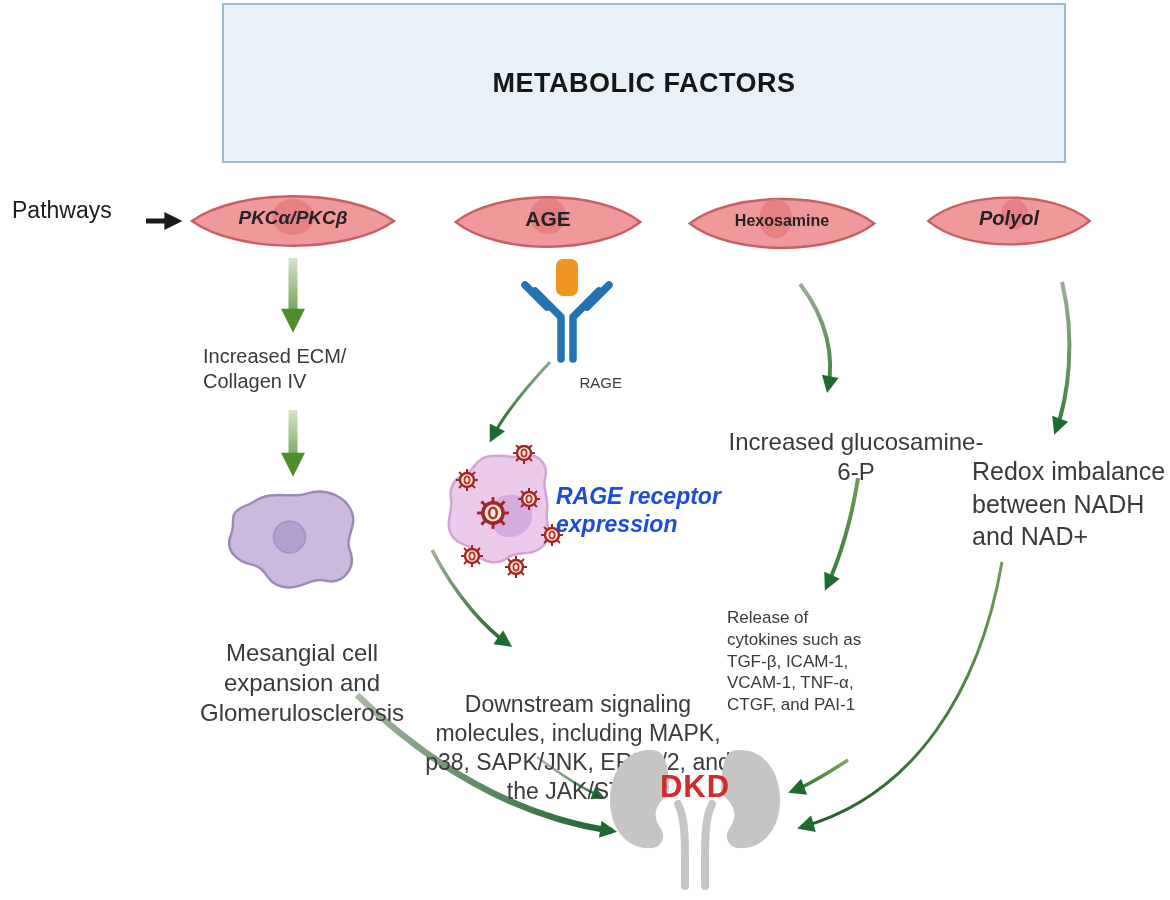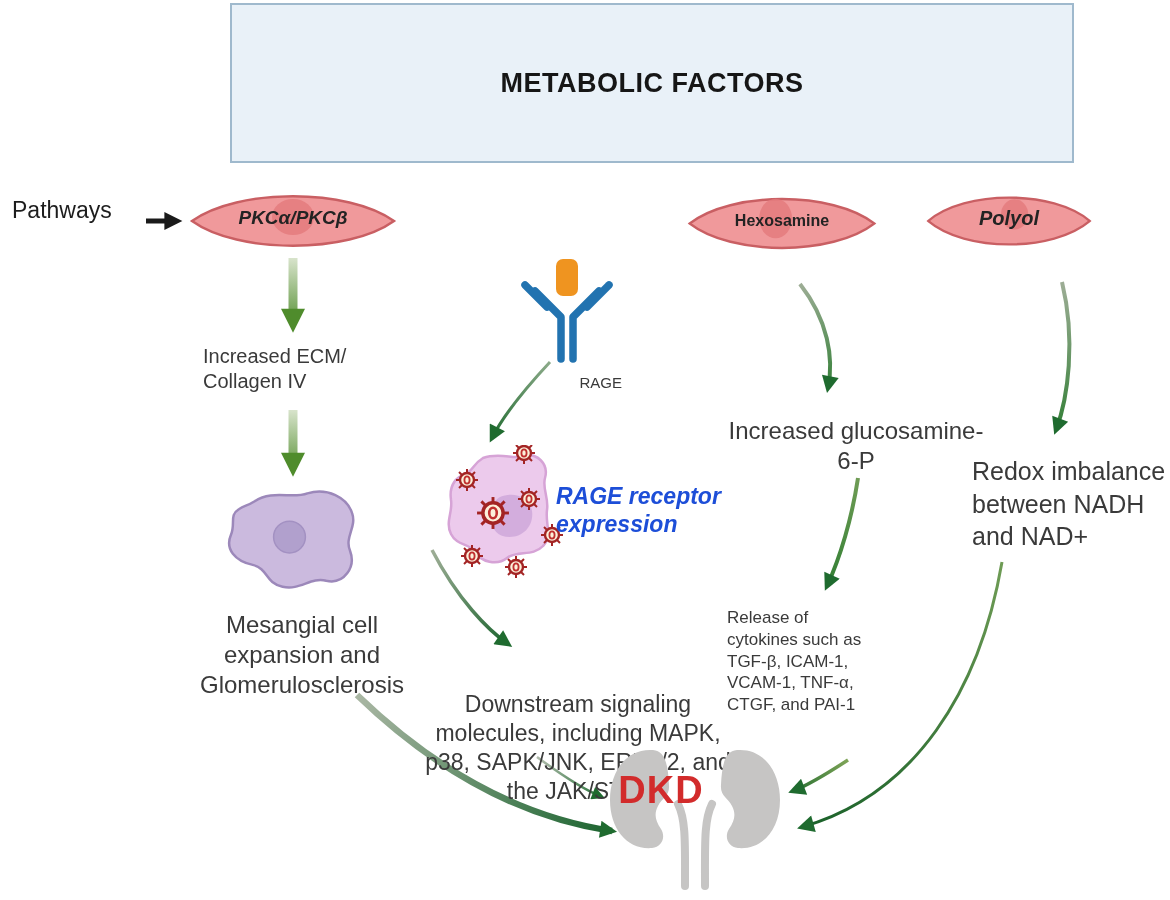--- a/index.html
+++ b/index.html
@@ -7,45 +7,45 @@
     position:relative;width:1170px;height:900px;background:#ffffff;overflow:hidden;
     font-family:"Liberation Sans", sans-serif;color:#3a3a3a;
   }
   .abs{position:absolute;}
   .txt{white-space:pre-line;line-height:1.26;color:#3a3a3a;}
   .center{text-align:center;}
   
   #metabolic-box{
     left:222px;top:3px;width:844px;height:160px;
     background:#e9f1f8;border:2px solid #9fb9cd;
-    display:flex;align-items:center;justify-content:center;box-sizing:border-box;margin-left:8px;
+    display:flex;align-items:center;justify-content:center;box-sizing:border-box;
   }
   #metabolic-box .title{
     font-size:27px;font-weight:bold;color:#161616;letter-spacing:.5px;
   }
   
   #pathways-label{left:12px;top:197px;font-size:23px;color:#1d1d1d;}
   
   .spindle{position:absolute;}
   .spindle svg{position:absolute;left:0;top:0;}
   .spindle .lbl{
     position:absolute;left:0;top:0;width:100%;height:100%;
     display:flex;align-items:center;justify-content:center;
     font-weight:bold;color:#232323;transform:translateY(-3px);
   }
   
   #ecm-text{left:203px;top:344px;width:210px;font-size:20px;}
-  #mesangial-text{left:188px;top:610px;width:228px;font-size:24px;}
+  #mesangial-text{left:188px;top:638px;width:228px;font-size:24px;}
   #rage-label{left:512px;top:374px;width:110px;font-size:15px;text-align:right;}
   #rage-expression{left:556px;top:482px;width:220px;font-size:23px;font-weight:bold;font-style:italic;color:#1d4ed8;line-height:1.22;}
   #downstream-text{left:408px;top:690px;width:340px;font-size:23px;}
   #glucosamine-text{left:728px;top:416px;width:256px;font-size:24px;}
   #cytokines-text{left:727px;top:607px;width:230px;font-size:17px;line-height:1.28;}
   #redox-text{left:972px;top:455px;width:200px;font-size:25px;line-height:1.3;}
-  #dkd-label{left:610px;top:769px;width:102px;text-align:center;font-size:38px;font-weight:bold;color:#d22b2b;letter-spacing:1px;}
+  #dkd-label{left:644px;top:769px;width:102px;text-align:center;font-size:31px;font-weight:bold;color:#d22b2b;letter-spacing:1px;}
   svg{display:block;}
   .layer{pointer-events:none;}
 </style>
 </head>
 <body>
 
 <div id="canvas">
 
   <svg class="abs layer" width="1170" height="900" viewBox="0 0 1170 900" style="left:0;top:0;z-index:1;">
     <defs>
@@ -132,20 +132,27 @@
   <div id="pathways-label" class="abs" style="z-index:2;">Pathways</div>
 
   <div class="spindle" style="left:188px;top:184px;width:210px;height:74px;z-index:2;">
     <svg width="210" height="74" viewBox="0 0 210 74">
       <path d="M4,37 C50,4 160,4 206,37 C160,70 50,70 4,37 Z" fill="#f0999b" stroke="#c95f63" stroke-width="2.5"></path>
       <ellipse cx="105" cy="33" rx="21" ry="18" fill="#e4797c" opacity="0.8"></ellipse>
     </svg>
     <div class="lbl" style="font-size:19px;font-style:italic;">PKCα/PKCβ</div>
   </div>
 
+  <div class="spindle" style="left:452px;top:185px;width:192px;height:74px;z-index:2;">
+    <svg width="192" height="74" viewBox="0 0 210 74" preserveAspectRatio="none">
+      <path d="M4,37 C50,4 160,4 206,37 C160,70 50,70 4,37 Z" fill="#f0999b" stroke="#c95f63" stroke-width="2.5"></path>
+      <ellipse cx="105" cy="31" rx="20" ry="18" fill="#e4797c" opacity="0.8"></ellipse>
+    </svg>
+    <div class="lbl" style="font-size:21px;">AGE</div>
+  </div>
 
   <div class="spindle" style="left:686px;top:187px;width:192px;height:73px;z-index:2;">
     <svg width="192" height="73" viewBox="0 0 210 74" preserveAspectRatio="none">
       <path d="M4,37 C50,4 160,4 206,37 C160,70 50,70 4,37 Z" fill="#f0999b" stroke="#c95f63" stroke-width="2.5"></path>
       <ellipse cx="98" cy="32" rx="18" ry="20" fill="#e4797c" opacity="0.8"></ellipse>
     </svg>
     <div class="lbl" style="font-size:16px;">Hexosamine</div>
   </div>
 
   <div class="spindle" style="left:925px;top:186px;width:168px;height:70px;z-index:2;">
@@ -208,21 +215,21 @@
   </svg>
 
   <div id="rage-expression" class="abs txt" style="z-index:2;">RAGE receptor
 expression</div>
 
   <div id="downstream-text" class="abs txt center" style="z-index:2;">Downstream signaling
 molecules, including MAPK,
 p38, SAPK/JNK, ERK1/2, and
 the JAK/STAT</div>
 
-  <div id="glucosamine-text" class="abs txt center" style="z-index:2;">Increased glucosamine-
+  <div id="glucosamine-text" class="abs txt center" style="z-index:2;margin-top:11px;">Increased glucosamine-
 6-P</div>
   <div id="cytokines-text" class="abs txt" style="z-index:2;">Release of
 cytokines such as
 TGF-β, ICAM-1,
 VCAM-1, TNF-α,
 CTGF, and PAI-1</div>
 
   <div id="redox-text" class="abs txt" style="z-index:2;">Redox imbalance
 between NADH
 and NAD+</div>

